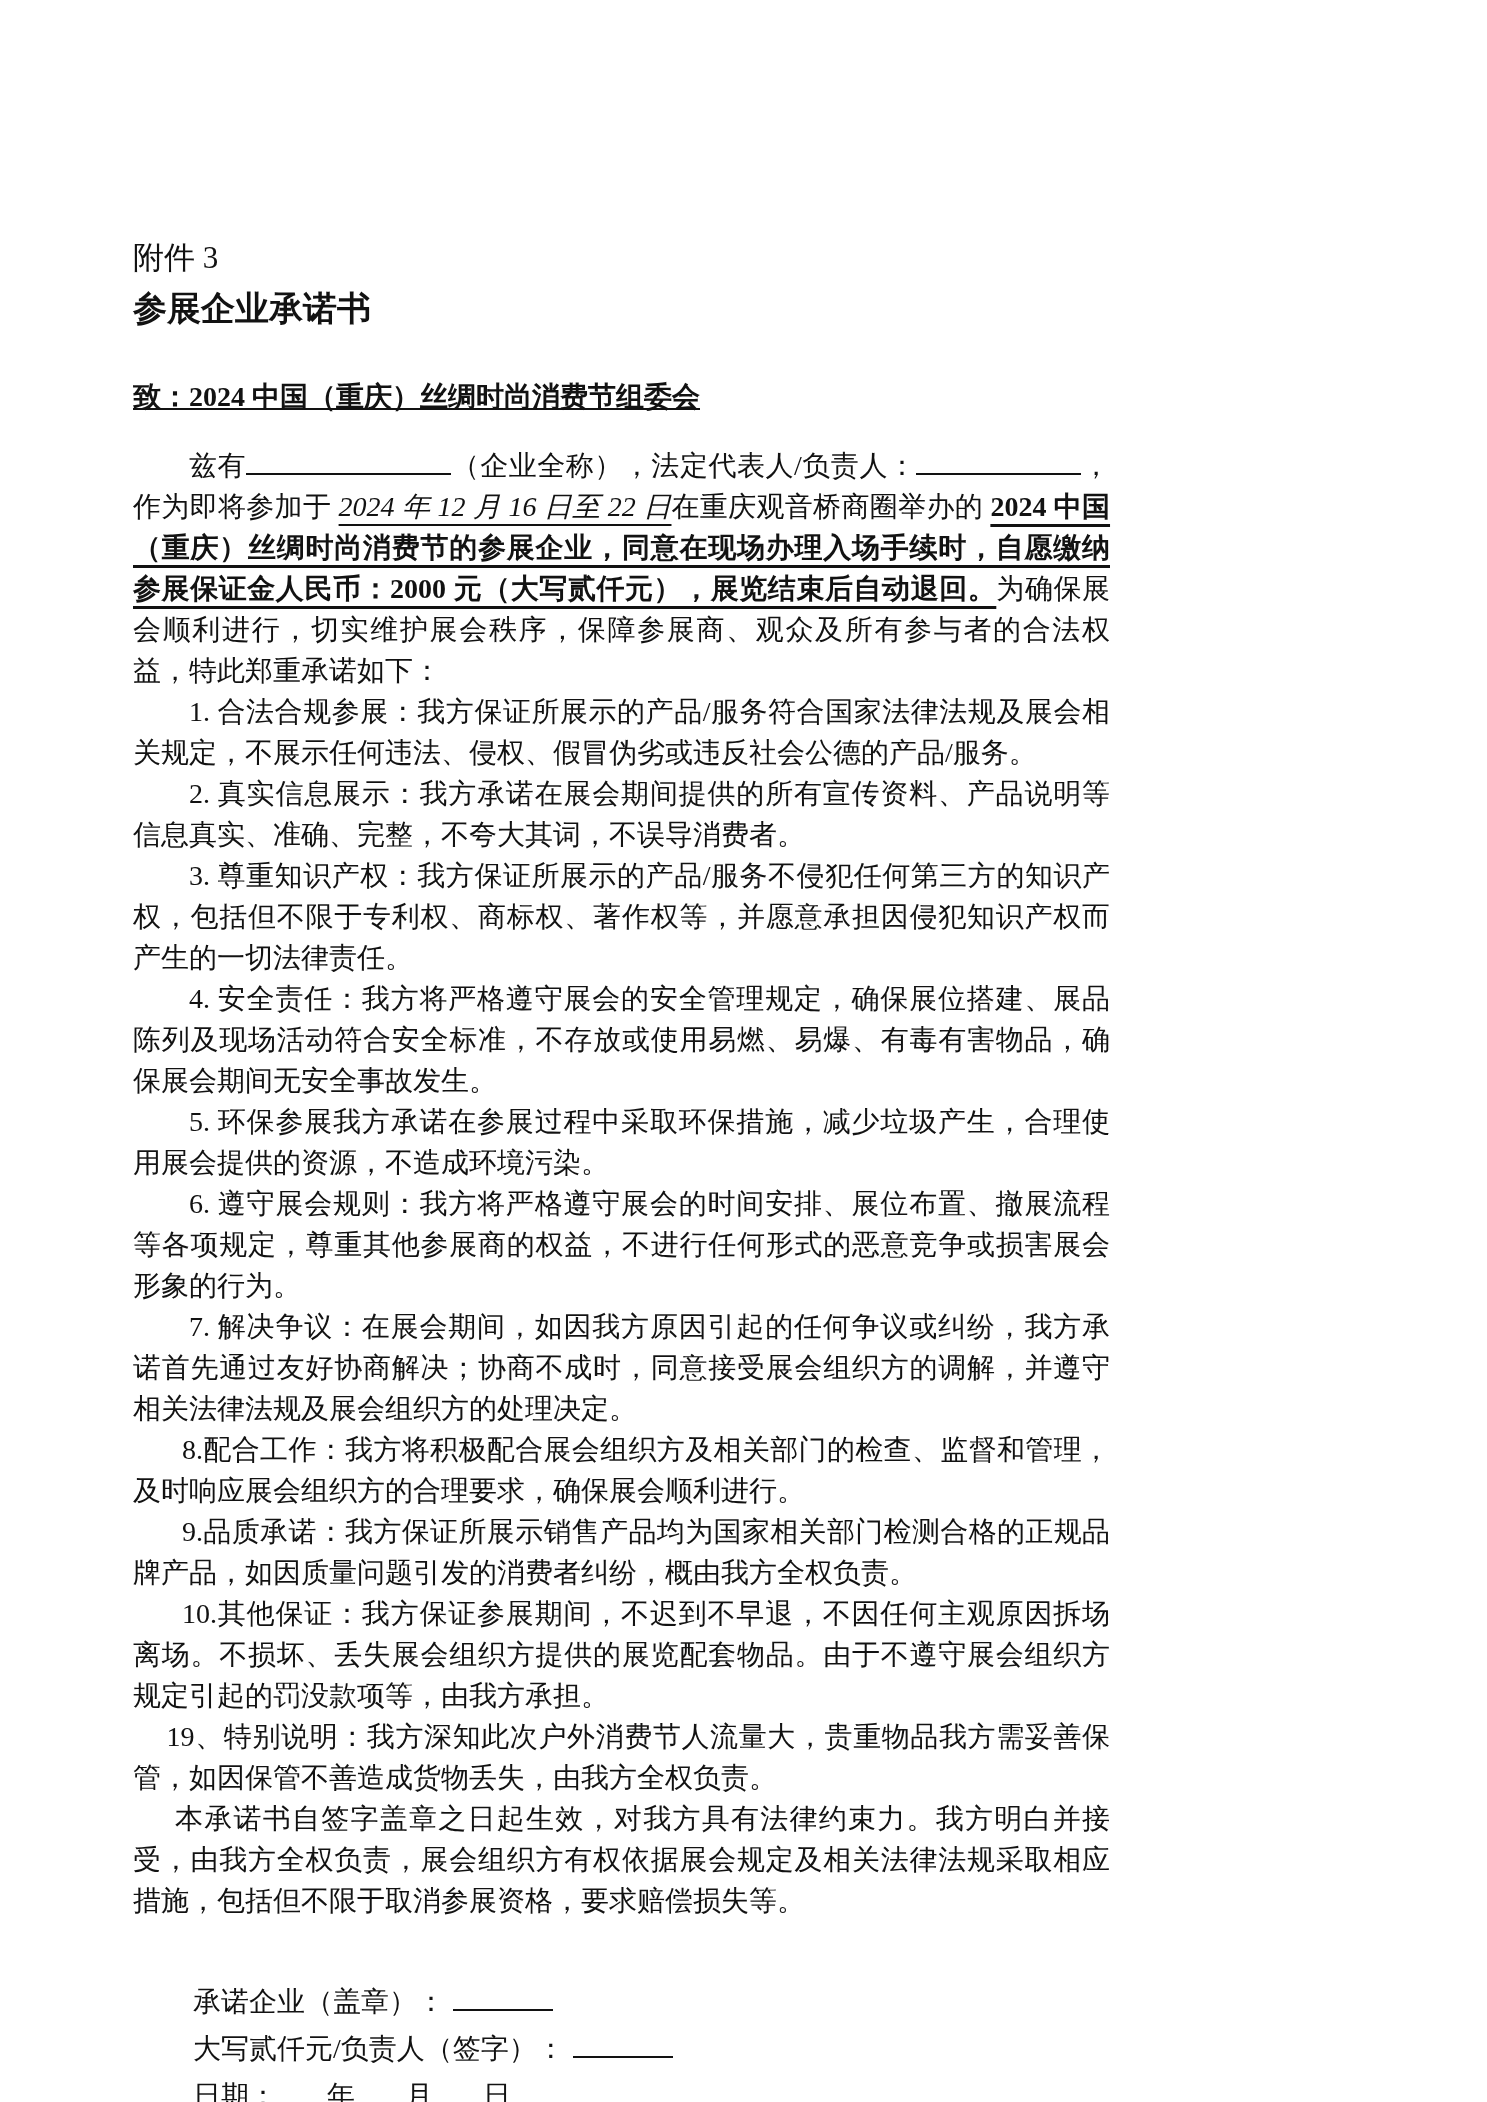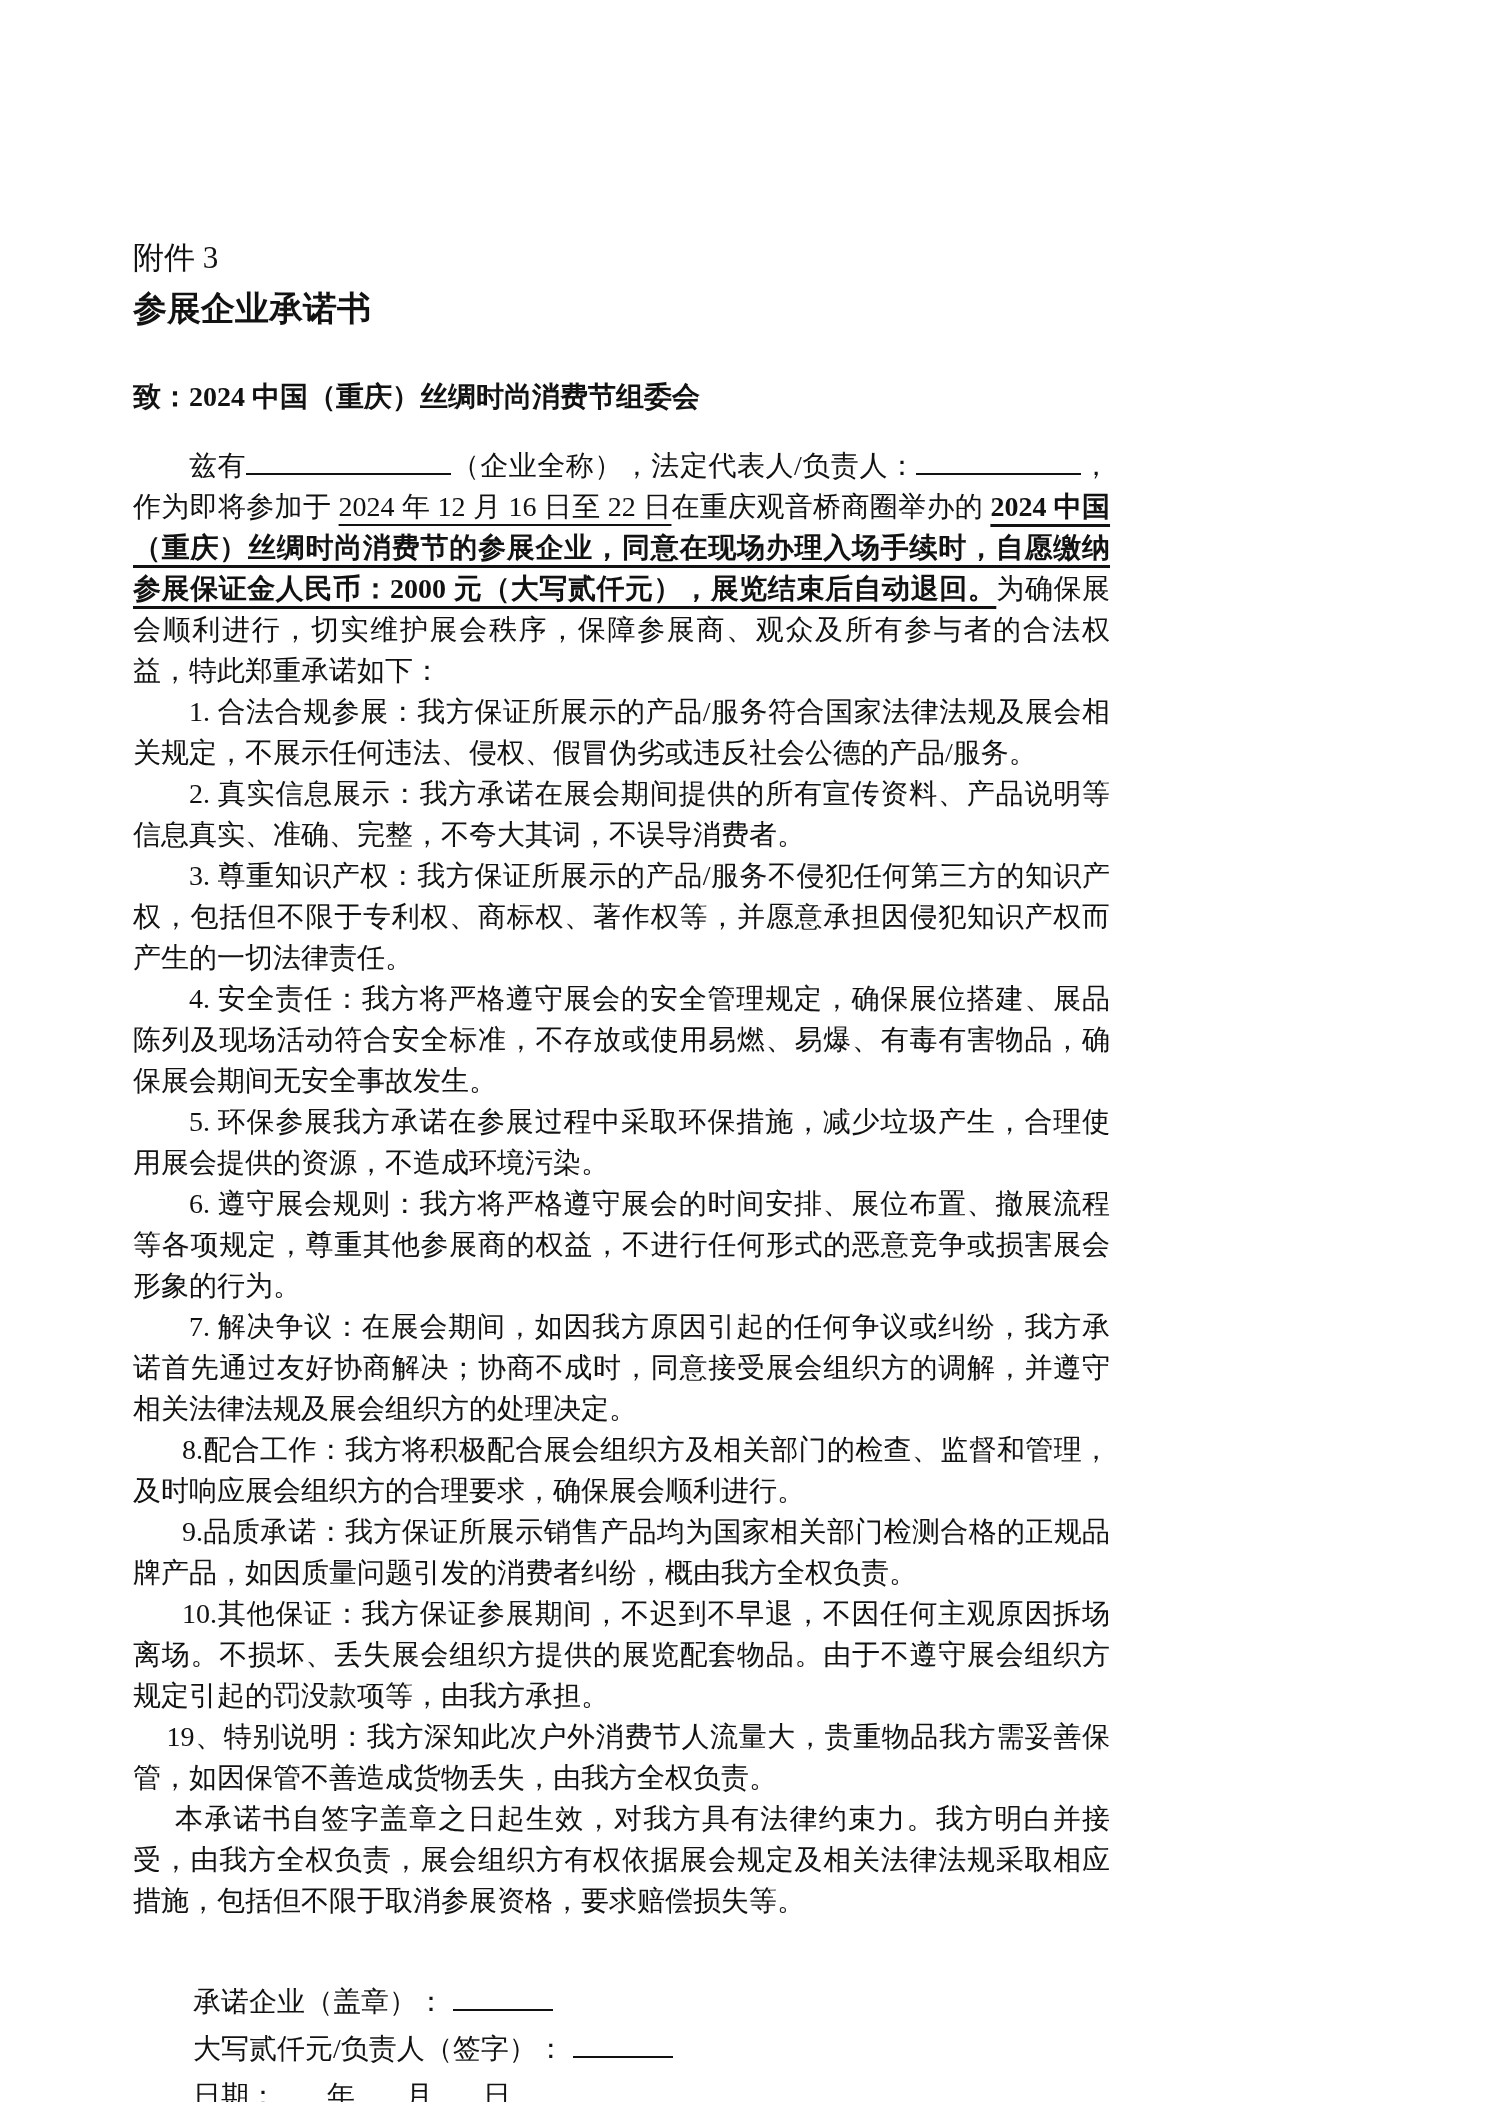--- a/index.html
+++ b/index.html
@@ -25,35 +25,37 @@
     margin: 8px 0 0 0;
     text-align: left;
     font-size: 34px;
     line-height: 46px;
     font-weight: bold;
   }
   .addressee {
     margin: 44px 0 0 0;
     font-weight: bold;
     line-height: 42px;
+    text-decoration: underline;
   }
   .para {
     margin: 0;
     text-align: justify;
     text-indent: 2em;
   }
   .intro { margin-top: 25px; }
   .item { text-indent: 2em; }
   .item-tight { text-indent: 1.75em; }
   .item-eleven { text-indent: 1.2em; }
   .closing { text-indent: 1.5em; }
   .u {
     text-decoration: underline;
     text-decoration-thickness: 2px;
     text-underline-offset: 8px;
+    font-style: italic;
   }
   .bu {
     font-weight: bold;
     text-decoration: underline;
     text-decoration-thickness: 2.5px;
     text-underline-offset: 8px;
   }
   .blank {
     display: inline-block;
     border-bottom: 2px solid #121212;

